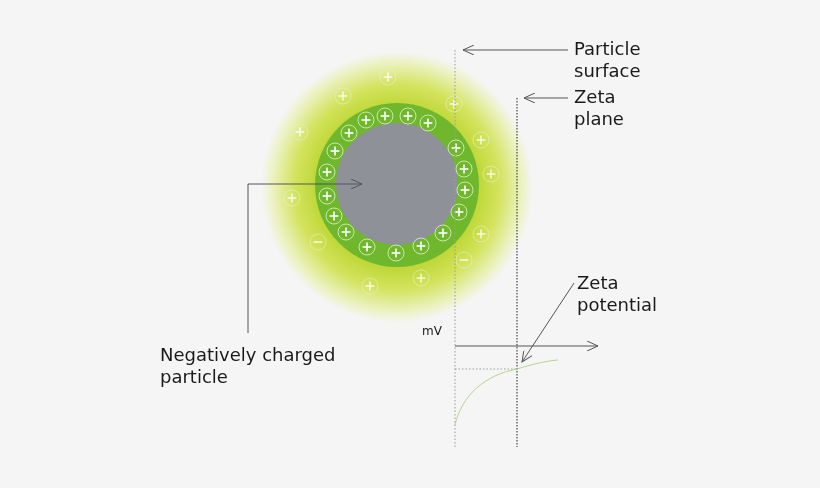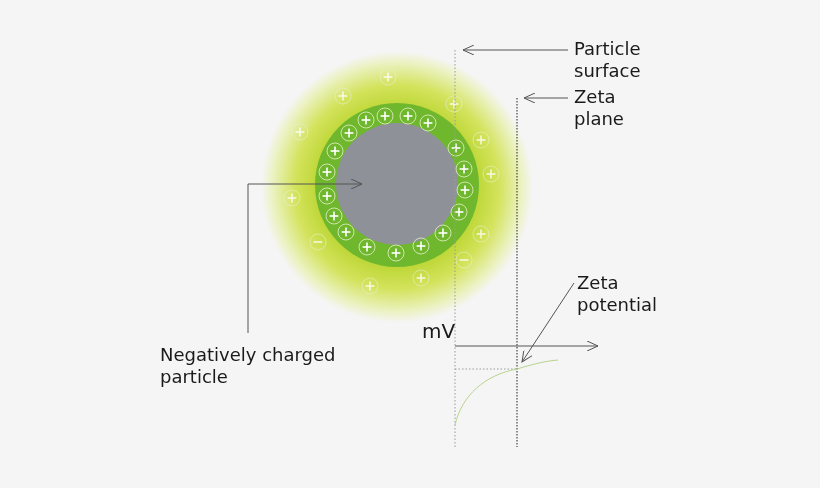--- a/index.html
+++ b/index.html
@@ -204,17 +204,17 @@
   <div>surface</div>
 </div>
 <div class="lbl" style="left:574px; top:86px;">
   <div>Zeta</div>
   <div>plane</div>
 </div>
 <div class="lbl" style="left:577px; top:272px;">
   <div>Zeta</div>
   <div>potential</div>
 </div>
-<div class="lbl" style="left:422px; top:320px; font-size:20px;">mV</div>
+<div class="lbl" style="left:422px; top:320px; font-size:12px;">mV</div>
 <div class="lbl" style="left:160px; top:344px; text-align:left; width:180px;">
   <div>Negatively charged</div>
   <div>particle</div>
 </div>
 
 </body></html>

